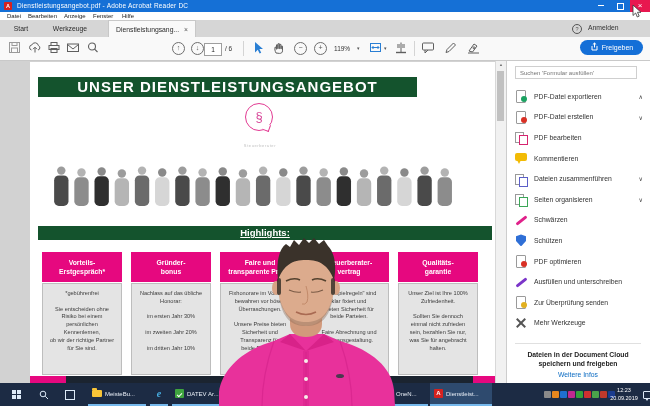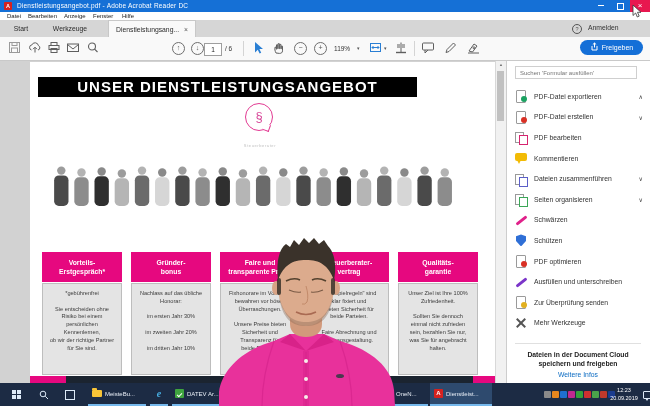--- a/index.html
+++ b/index.html
@@ -32,21 +32,21 @@
            font-size:7px;line-height:10px;text-align:center;color:#555;}
   .sep{position:absolute;top:4px;height:15px;border-left:1px solid #d4d4d4;}
   .pageinput{position:absolute;left:204px;top:6px;width:16px;height:11px;border:1px solid #9e9e9e;background:#fff;
              font-size:6.5px;text-align:center;color:#222;line-height:11px;}
   .zoomtxt{position:absolute;top:8px;font-size:6.5px;color:#333;}
   .caret{position:absolute;top:8px;font-size:5px;color:#555;}
   .sharebtn{position:absolute;left:580px;top:3px;width:63px;height:15px;background:#146fd7;border-radius:8px;
             color:#fff;font-size:7px;line-height:15px;text-align:center;}
   
   .page{left:30px;top:62px;width:465px;height:321px;background:#fff;z-index:1;}
-  .banner{position:absolute;background:#000000;color:#fff;text-align:center;}
+  .banner{position:absolute;background:#14532d;color:#fff;text-align:center;}
   .title-banner{left:38px;top:77px;width:379px;height:20px;font-size:15px;font-weight:bold;
                 letter-spacing:1px;line-height:20px;z-index:2;}
   .hl-banner{left:38px;top:226px;width:454px;height:14px;font-size:9.5px;font-weight:bold;line-height:14px;
              text-decoration:underline;z-index:2;}
   .logo-circle{left:245px;top:103px;width:26px;height:26px;border:1.5px solid #e23a92;border-radius:50%;
                color:#d84a9a;font-size:13px;text-align:center;line-height:26px;z-index:2;background:#fff;}
   .logo-tail{left:263px;top:124px;width:6px;height:6px;border-right:1.5px solid #e23a92;border-bottom:1.5px solid #e23a92;
              transform:rotate(20deg);z-index:2;background:#fff;}
   .logo-name{left:180px;top:132px;width:160px;text-align:center;color:#9b9b9b;font-size:8.5px;letter-spacing:1px;z-index:2;}
   .logo-sub{left:180px;top:143px;width:160px;text-align:center;color:#c0c0c0;font-size:4px;letter-spacing:.6px;z-index:2;}
@@ -309,20 +309,21 @@
       <circle cx="347.1" cy="9" r="4.4" fill="#b3b3b3"></circle>
       <rect x="339.6" y="14" width="15" height="32" rx="5" fill="#6b6b6b"></rect>
       <circle cx="368.20000000000005" cy="11" r="4.4" fill="#8a8a8a"></circle>
       <rect x="360.70000000000005" y="16" width="15" height="30" rx="5" fill="#d6d6d6"></rect>
       <circle cx="389.3" cy="9" r="4.4" fill="#9c9c9c"></circle>
       <rect x="381.8" y="14" width="15" height="32" rx="5" fill="#4a4a4a"></rect>
       <circle cx="410.40000000000003" cy="11" r="4.4" fill="#b3b3b3"></circle>
       <rect x="402.90000000000003" y="16" width="15" height="30" rx="5" fill="#8c8c8c"></rect>
     </svg>
 
+  <div class="ab banner hl-banner">Highlights:</div>
 
   <div class="hlbox-head" style="left:42px;">Vorteils-
 Erstgespräch*</div>
   <div class="hlbox-head" style="left:131px;">Gründer-
 bonus</div>
   <div class="hlbox-head" style="left:220px;">Faire und
 transparente Preise</div>
   <div class="hlbox-head" style="left:309px;">Steuerberater-
 vertrag</div>
   <div class="hlbox-head" style="left:398px;">Qualitäts-

